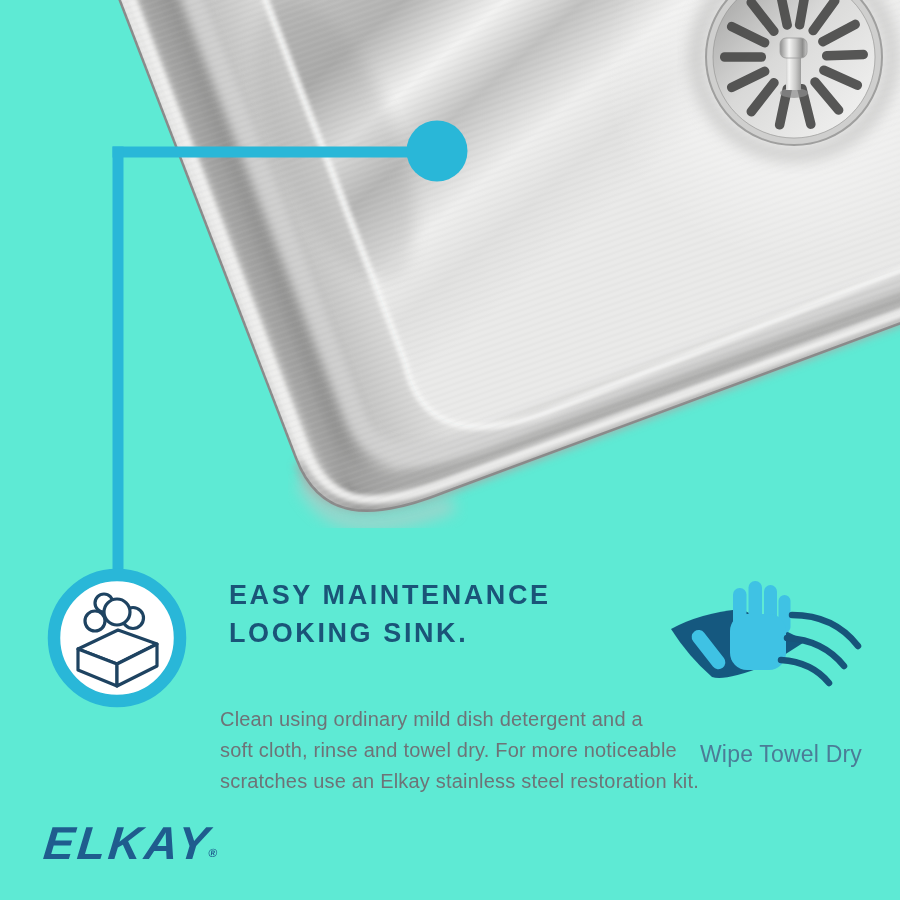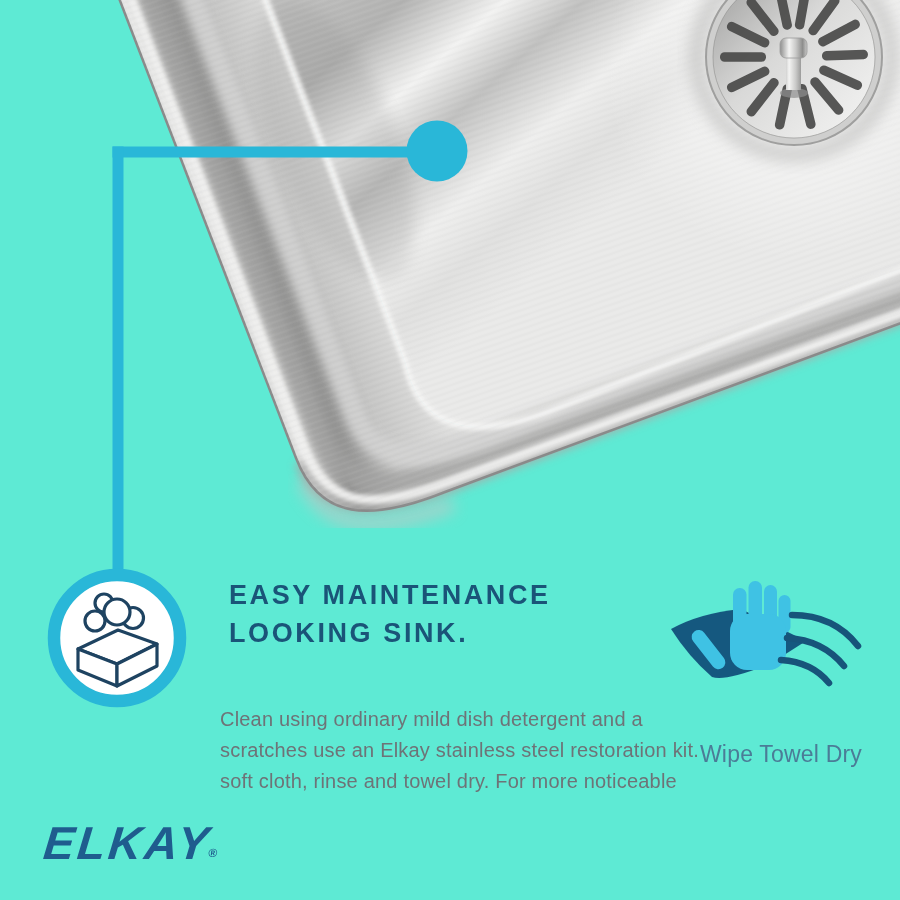--- a/index.html
+++ b/index.html
@@ -167,20 +167,20 @@
     </g>
   </svg>
 
   <div class="headline">
     <span>EASY MAINTENANCE</span>
     <span>LOOKING SINK.</span>
   </div>
 
   <div class="bodytext">
     <span>Clean using ordinary mild dish detergent and a</span>
+    <span>soft cloth, rinse and towel dry. For more noticeable</span>
     <span>scratches use an Elkay stainless steel restoration kit.</span>
-    <span>soft cloth, rinse and towel dry. For more noticeable</span>
   </div>
 
   <div class="wipe-label">Wipe Towel Dry</div>
 
   <div class="logo"><span>ELKAY</span><span class="reg">®</span></div>
 </div>
 
 </body></html>

